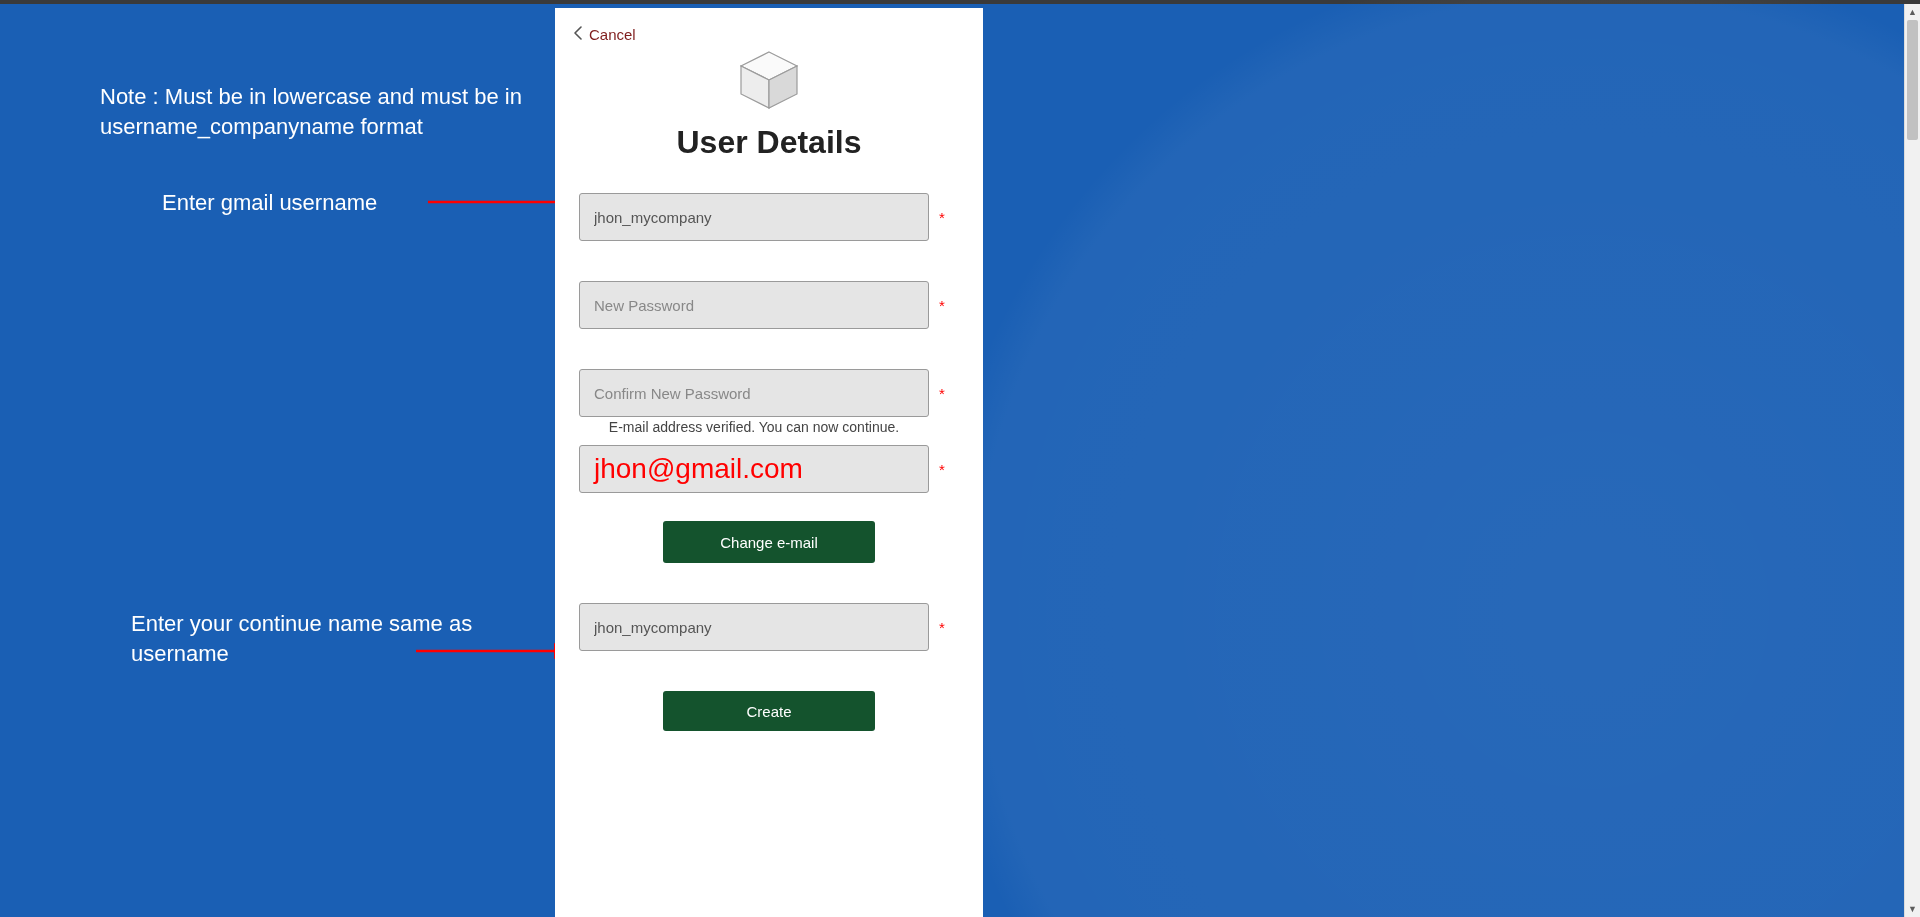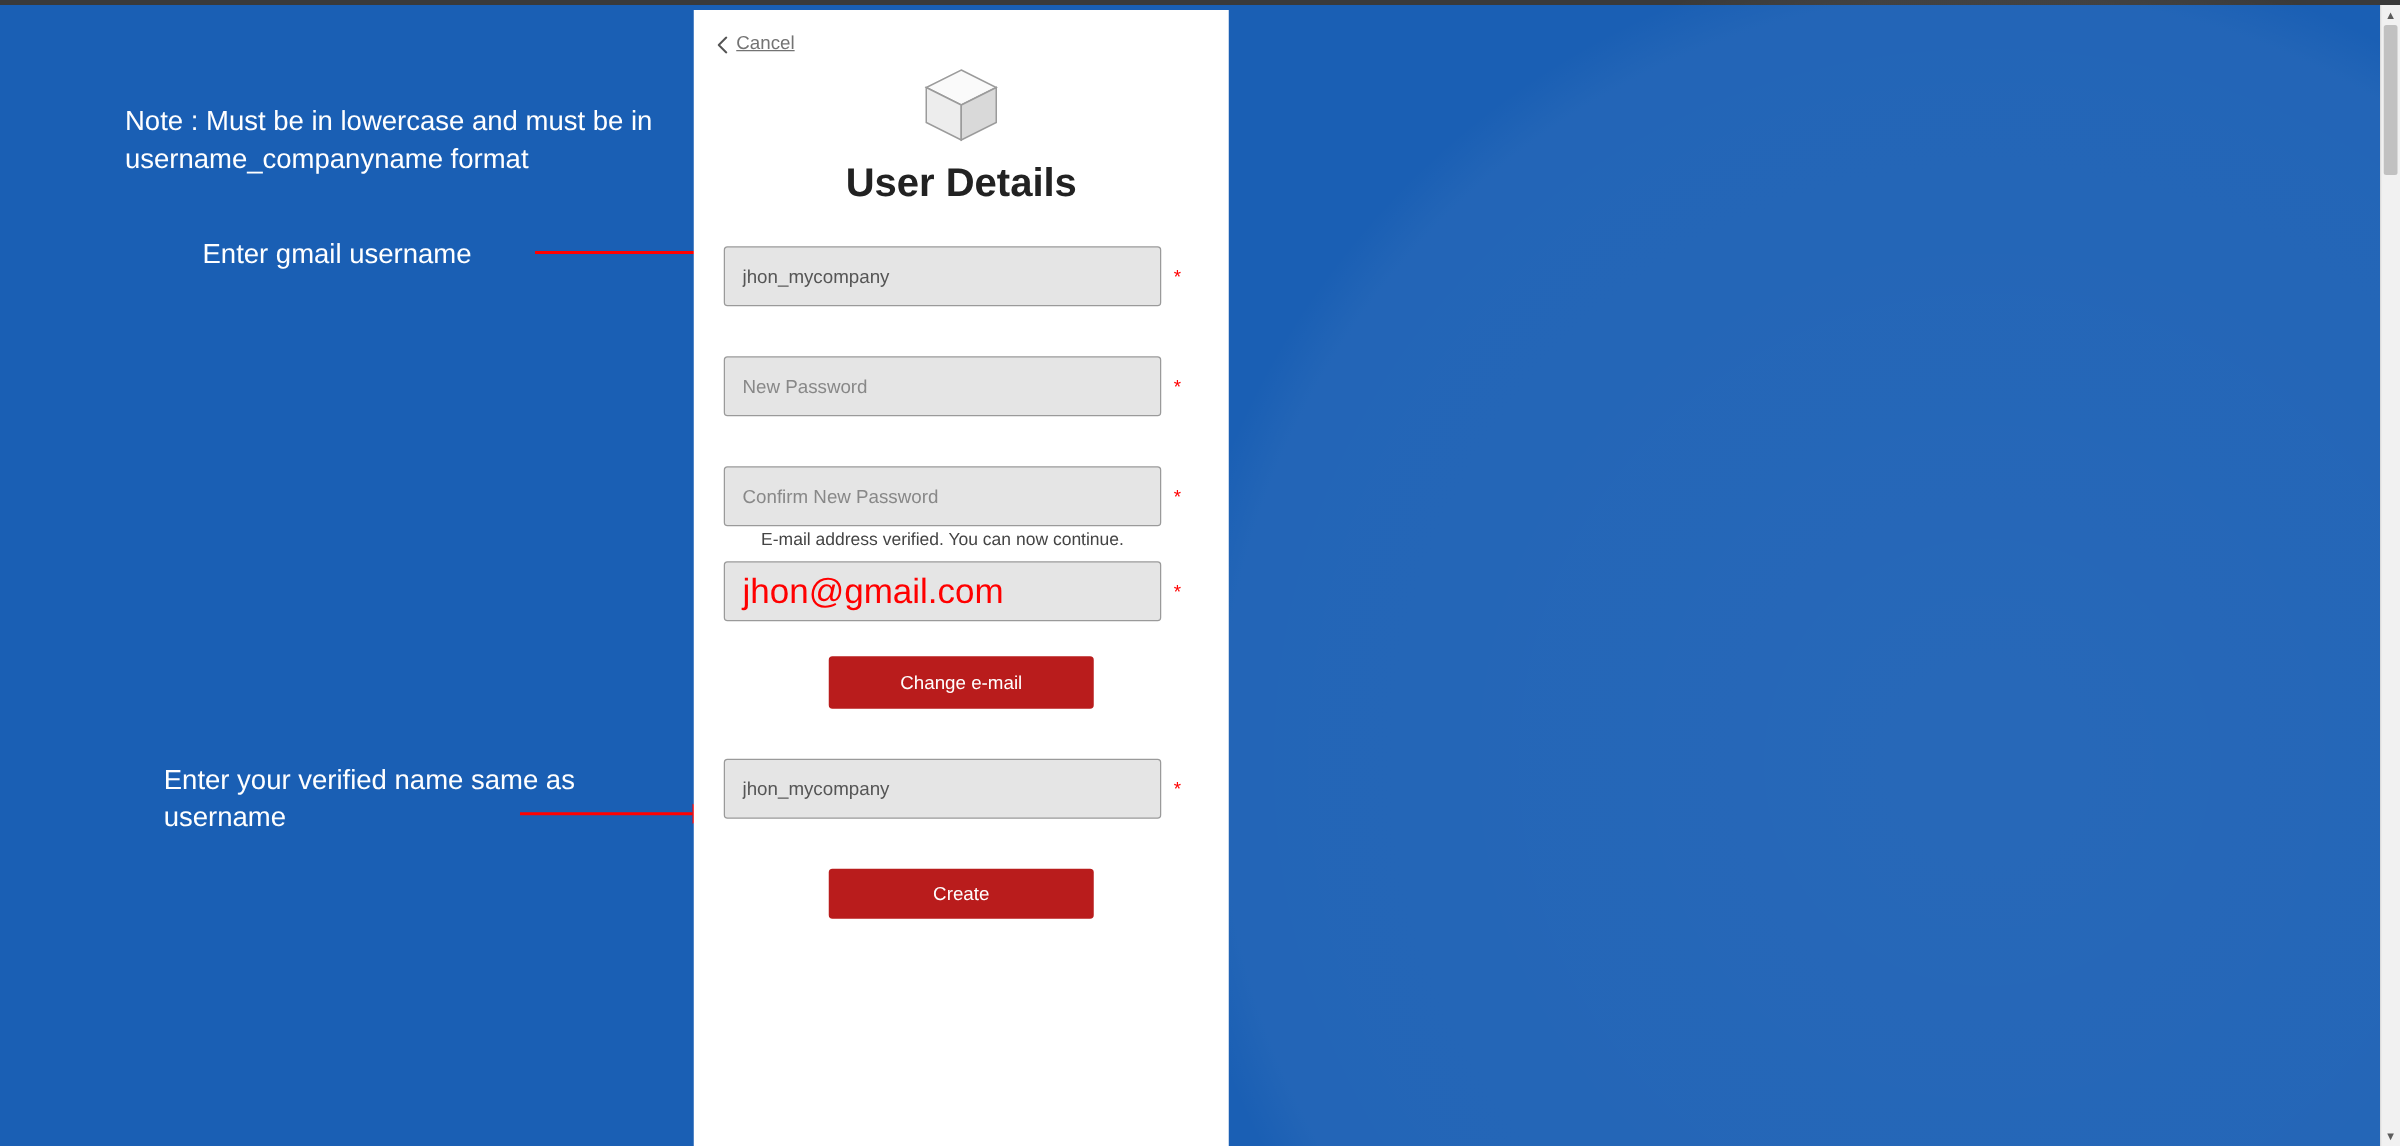--- a/index.html
+++ b/index.html
@@ -71,28 +71,27 @@
     position: absolute;
     top: 4px;
     left: 555px;
     width: 428px;
     bottom: 0;
     background: #ffffff;
     padding: 18px 24px 0 24px;
   }
   .cancel {
     display: inline-flex;
-    align-items: flex-end;
+    align-items: flex-start;
     gap: 6px;
-    color: #737373;
+    color: #7f1d1d;
     font-size: 15px;
     cursor: pointer;
     user-select: none;
     margin-left: -6px;
-    text-decoration: underline;
   }
   .cancel svg { width: 10px; height: 14px; }
   .cube-wrap {
     display: flex;
     justify-content: center;
     margin-top: 6px;
   }
   .heading {
     text-align: center;
     font-size: 32px;
@@ -139,21 +138,21 @@
     font-size: 14px;
     color: #444;
     margin-top: -16px;
     margin-bottom: 14px;
   }
   .btn {
     display: block;
     width: 212px;
     height: 42px;
     margin: 0 auto 40px auto;
-    background: #b91c1c;
+    background: #14532d;
     color: #fff;
     border: none;
     border-radius: 3px;
     font-size: 15px;
     cursor: pointer;
     font-family: inherit;
   }
   .btn.create {
     margin-top: 40px;
     height: 40px;
@@ -182,21 +181,21 @@
 <div class="viewport">
 
   <div class="anno" style="left:100px; top:78px; width:450px;">Note : Must be in lowercase and must be in username_companyname format</div>
 
   <div class="anno" style="left:162px; top:184px;">Enter gmail username</div>
   <svg class="arrow" style="left:428px; top:186px;" width="158" height="24">
     <line x1="0" y1="12" x2="142" y2="12" stroke="#ff0000" stroke-width="2.5"></line>
     <polygon points="142,4 158,12 142,20" fill="#ff0000"></polygon>
   </svg>
 
-  <div class="anno" style="left:131px; top:605px; width:350px;">Enter your verified name same as username</div>
+  <div class="anno" style="left:131px; top:605px; width:350px;">Enter your continue name same as username</div>
   <svg class="arrow" style="left:416px; top:635px;" width="154" height="24">
     <line x1="0" y1="12" x2="138" y2="12" stroke="#ff0000" stroke-width="2.5"></line>
     <polygon points="138,4 154,12 138,20" fill="#ff0000"></polygon>
   </svg>
 
   <div class="card">
 
     <div class="cancel">
       <svg viewBox="0 0 8 14">
         <path d="M7 1 L1 7 L7 13" stroke="#555" stroke-width="1.6" fill="none" stroke-linecap="round" stroke-linejoin="round"></path>

